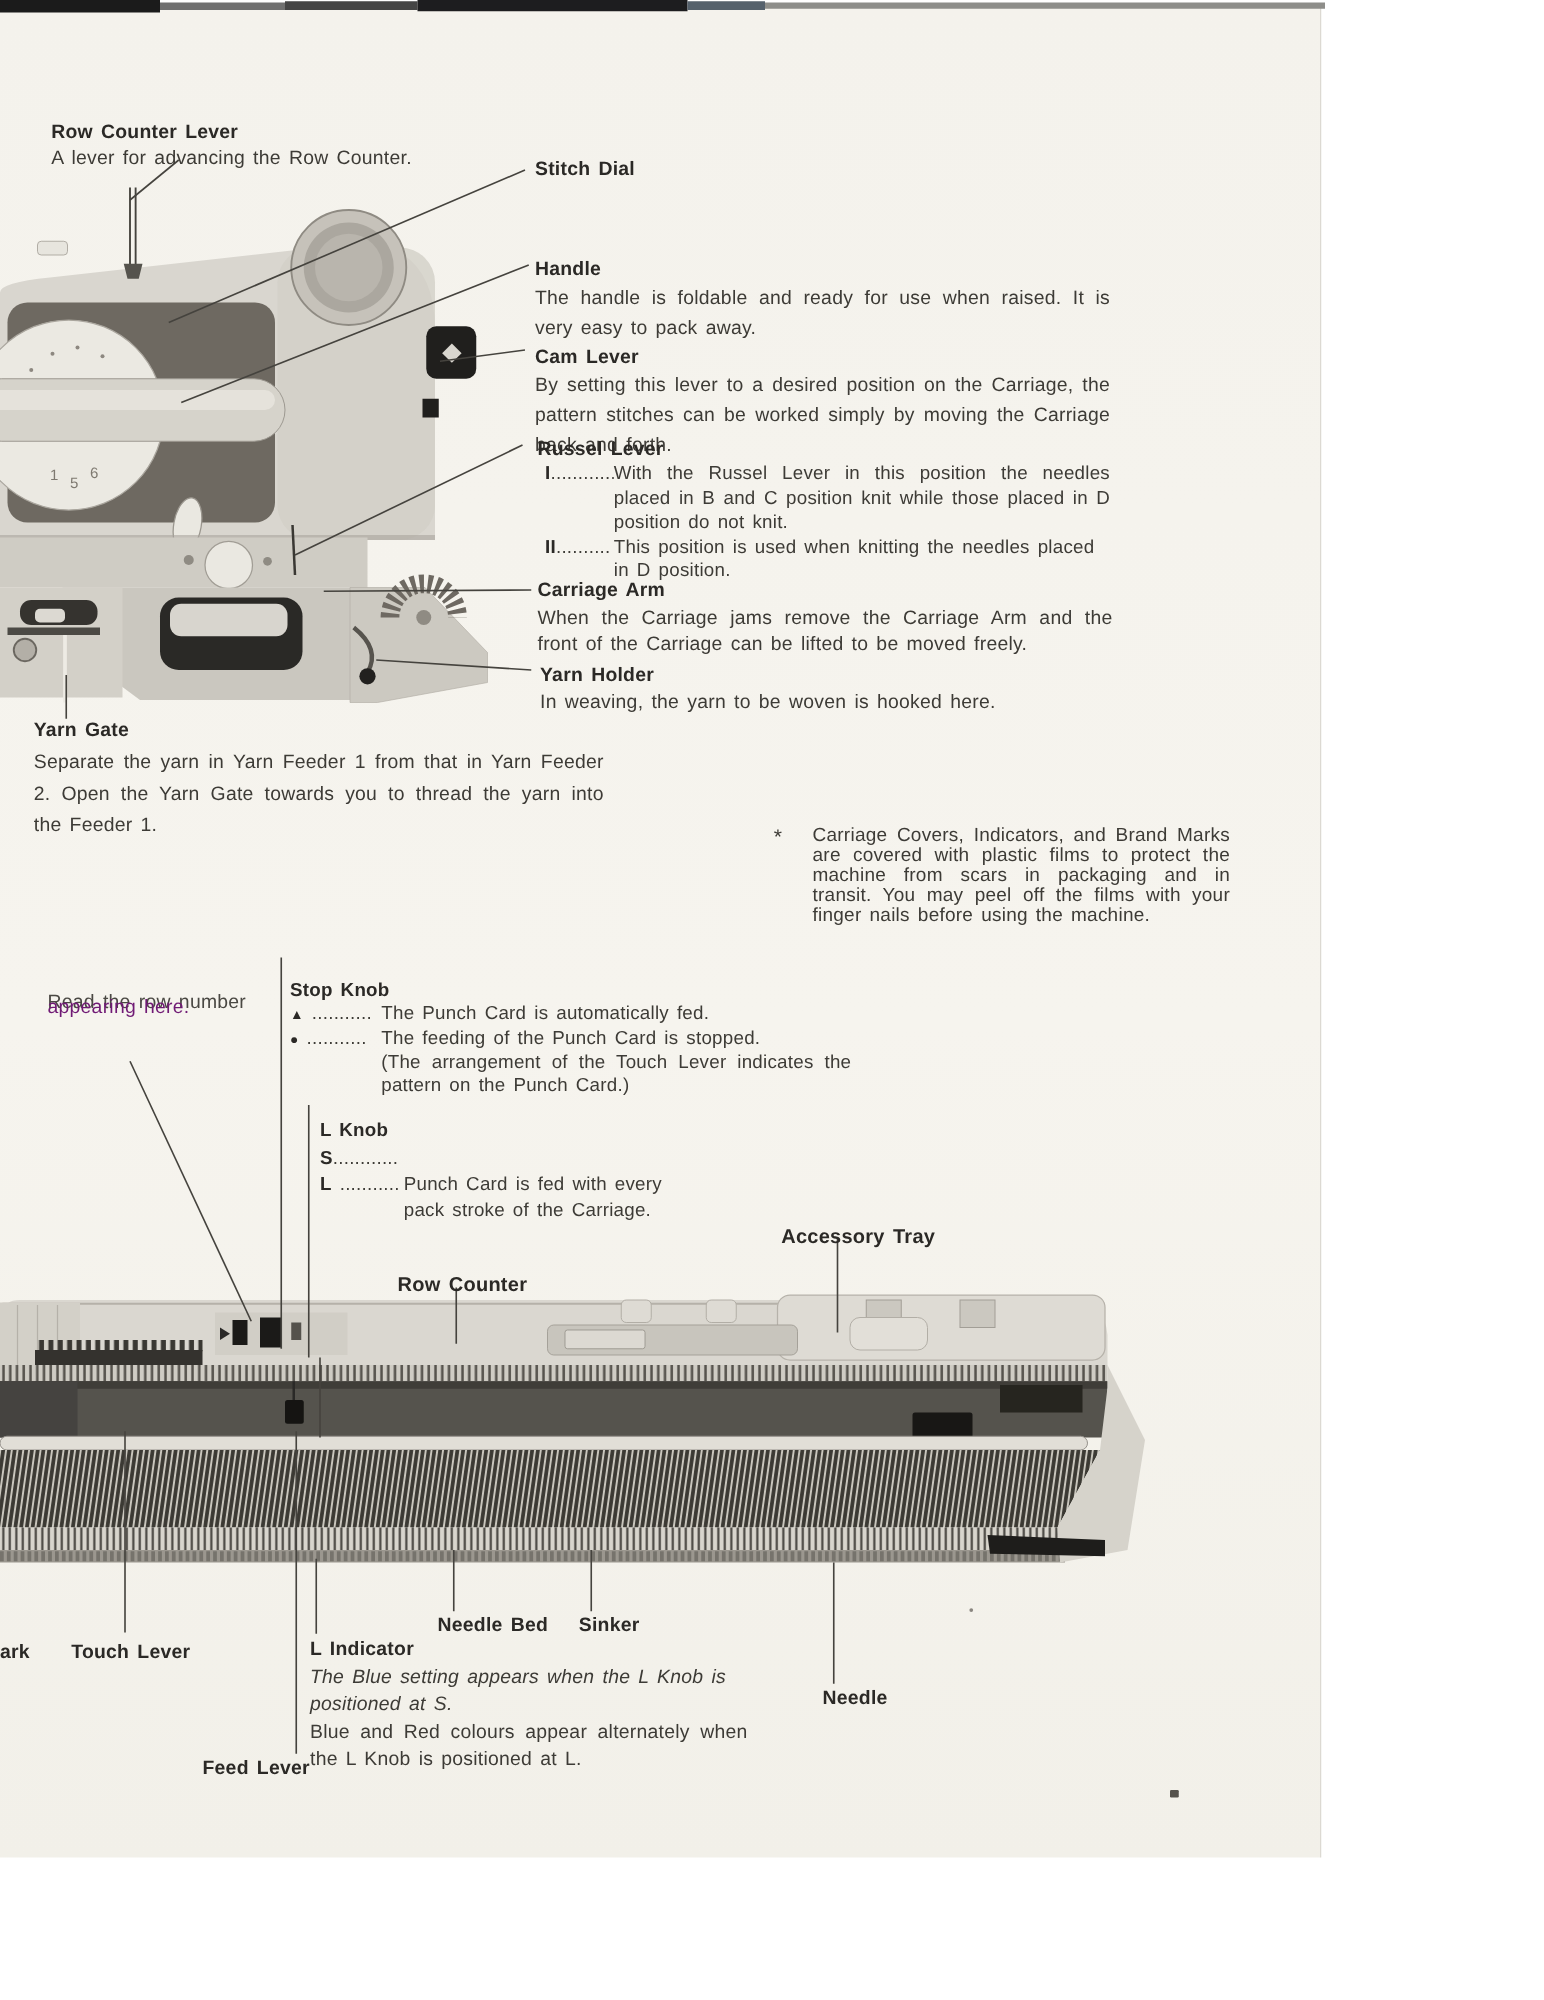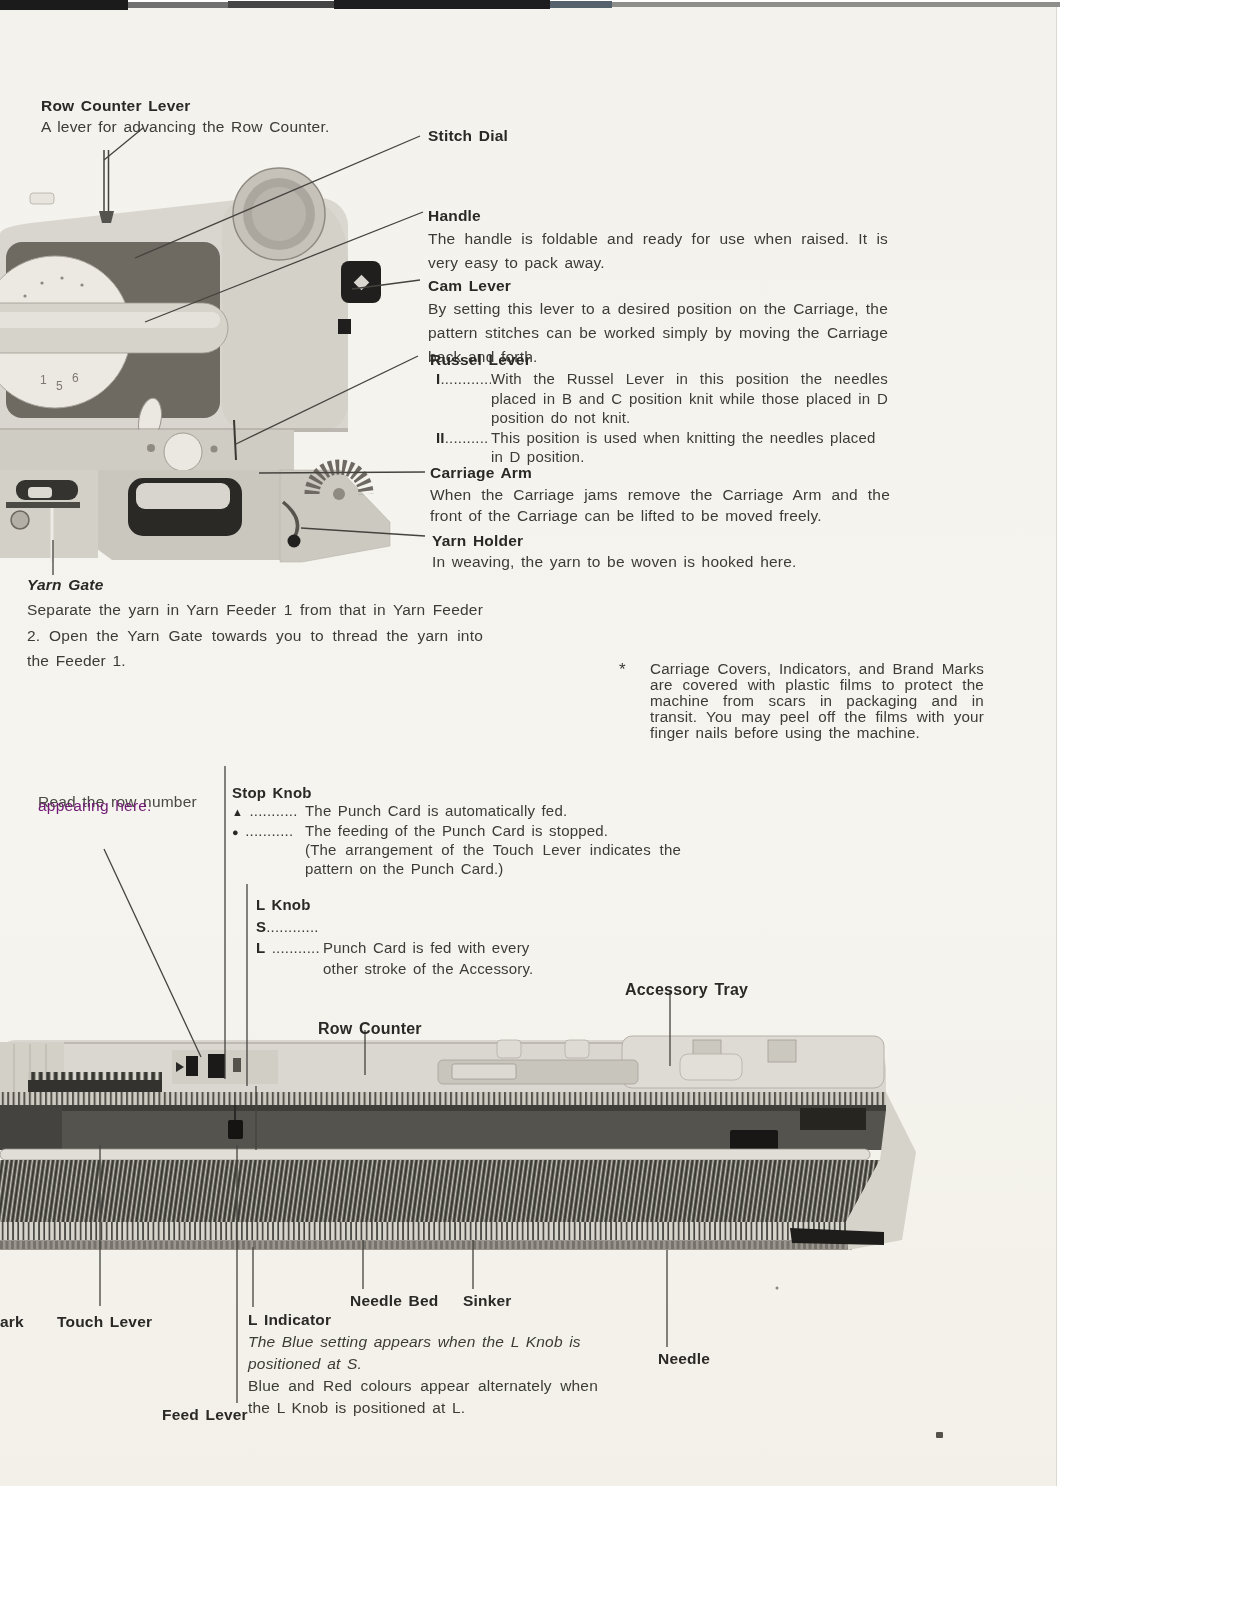--- a/index.html
+++ b/index.html
@@ -200,21 +200,21 @@
       <span class="dtext">This position is used when knitting the needles placed in D position.</span>
     </div>
   </div>
 
   <div class="lbl b" style="left:430px; top:463px;">Carriage Arm</div>
   <div class="lbl wrap j p21" style="left:430px; top:484px; width:460px;">When the Carriage jams remove the Carriage Arm and the front of the Carriage can be lifted to be moved freely.</div>
 
   <div class="lbl b" style="left:432px; top:531px;">Yarn Holder</div>
   <div class="lbl" style="left:432px; top:552px;">In weaving, the yarn to be woven is hooked here.</div>
 
-  <div class="lbl b" style="left:27px; top:575px;font-style:italic;">Yarn Gate</div>
+  <div class="lbl b" style="left:27px; top:575px;">Yarn Gate</div>
   <div class="lbl wrap j p25" style="left:27px; top:597px; width:456px;">Separate the yarn in Yarn Feeder 1 from that in Yarn Feeder 2. Open the Yarn Gate towards you to thread the yarn into the Feeder 1.</div>
 
   <div class="lbl" style="left:619px; top:660px; font-size:17px;">*</div>
   <div class="lbl wrap j p23" style="left:650px; top:661px; width:334px;">Carriage Covers, Indicators, and Brand Marks are covered with plastic films to protect the machine from scars in packaging and in transit. You may peel off the films with your finger nails before using the machine.</div>
 
   <div class="lbl" style="left:38px; top:792px; color:#4a4843;">Read the row number</div>
   <div class="lbl" style="left:38px; top:796px; color:#701a75;">appearing here.</div>
 
   <div class="lbl b" style="left:232px; top:783px; font-size:15px;">Stop Knob</div>
   <div class="lbl wrap sk-rows" style="left:232px; top:802px; width:452px;">
@@ -232,21 +232,21 @@
     </div>
   </div>
 
   <div class="lbl b" style="left:256px; top:895px; font-size:15px;">L Knob</div>
   <div class="lbl wrap lk-rows" style="left:256px; top:916px; width:300px;">
     <div class="drow">
       <span class="lead" style="width:67px;"><span class="k">S</span><span>............</span></span>
     </div>
     <div class="drow">
       <span class="lead" style="width:67px;"><span class="k">L</span><span> ...........</span></span>
-      <span class="dtext" style="max-width:228px;">Punch Card is fed with every other stroke of the Accessory.</span>
+      <span class="dtext" style="max-width:228px;">Punch Card is fed with every pack stroke of the Carriage.</span>
     </div>
   </div>
 
   <div class="lbl b big" style="left:318px; top:1007px;">Row Counter</div>
   <div class="lbl b big" style="left:625px; top:968px;">Accessory Tray</div>
   <div class="lbl b" style="left:350px; top:1291px;">Needle Bed</div>
   <div class="lbl b" style="left:463px; top:1291px;">Sinker</div>
   <div class="lbl b" style="left:0px; top:1312px;">ark</div>
   <div class="lbl b" style="left:57px; top:1312px;">Touch Lever</div>
   <div class="lbl b" style="left:248px; top:1310px;">L Indicator</div>

